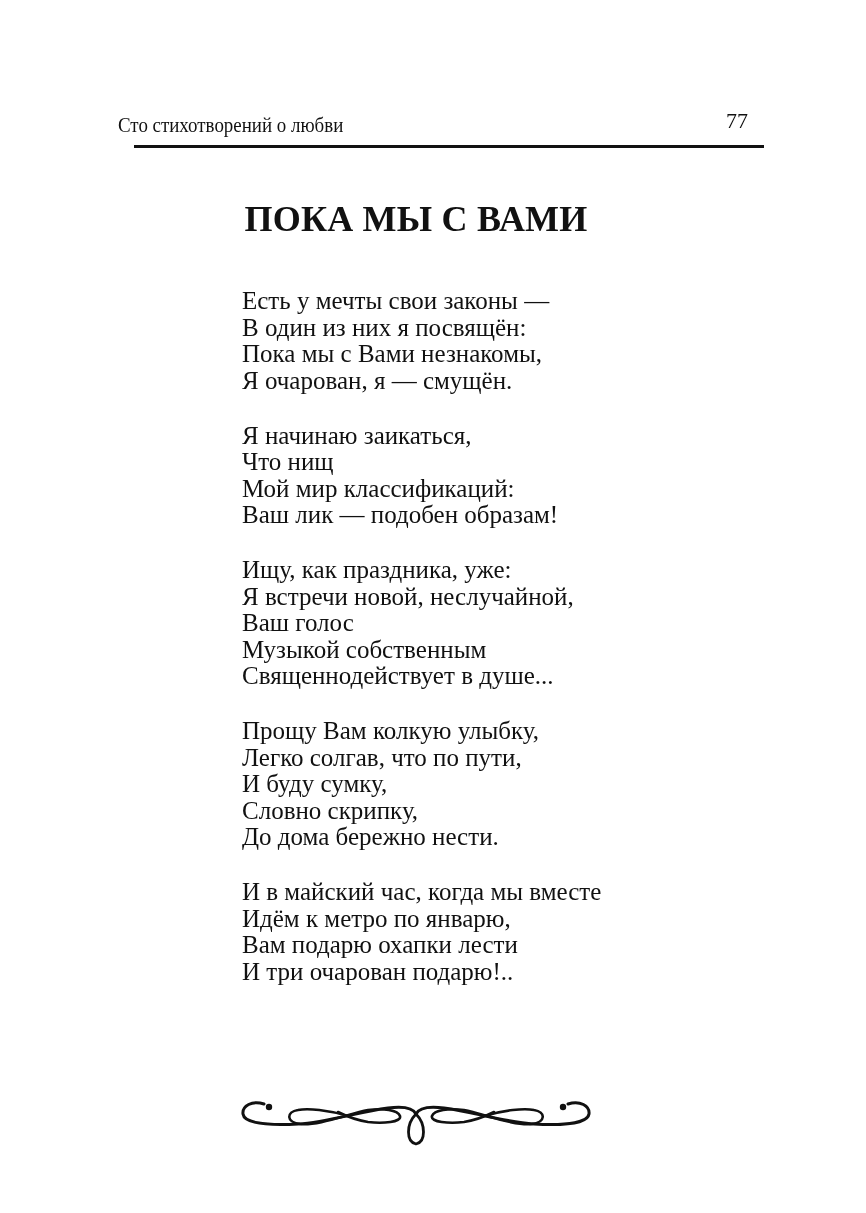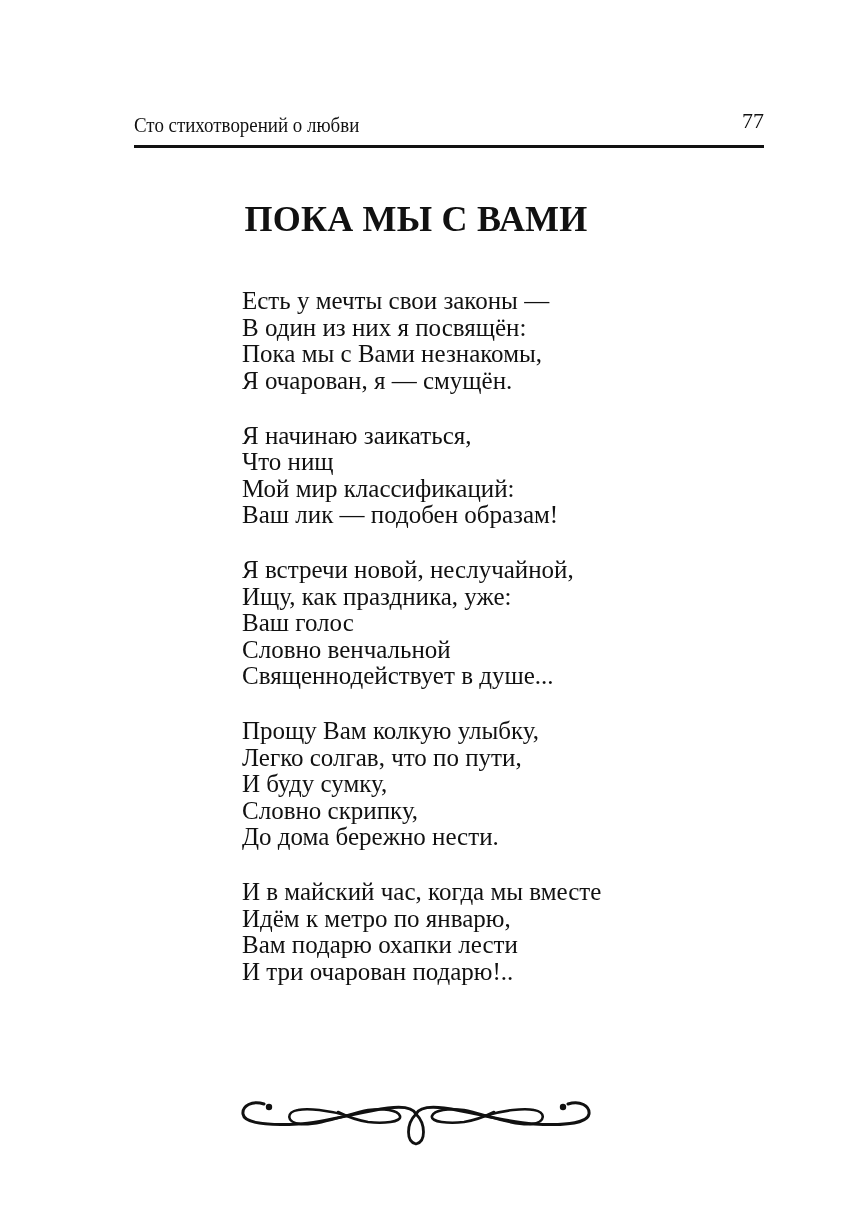--- a/index.html
+++ b/index.html
@@ -10,21 +10,21 @@
     body {
       width: 866px;
       height: 1213px;
       position: relative;
       overflow: hidden;
       font-family: "Liberation Serif", "DejaVu Serif", serif;
       color: #111111;
     }
     .running-head {
       position: absolute;
-      left: 134px;
+      left: 118px;
       top: 108px;
       width: 630px;
       height: 40px;
     }
     .running-title {
       position: absolute;
       left: 0;
       top: 4px;
       font-size: 22px;
       line-height: 26px;
@@ -102,24 +102,24 @@
     <span class="line">Пока мы с Вами незнакомы,</span>
     <span class="line">Я очарован, я — смущён.</span>
   </div>
   <div class="stanza">
     <span class="line">Я начинаю заикаться,</span>
     <span class="line">Что нищ</span>
     <span class="line">Мой мир классификаций:</span>
     <span class="line">Ваш лик — подобен образам!</span>
   </div>
   <div class="stanza">
+    <span class="line">Ищу, как праздника, уже:</span>
     <span class="line">Я встречи новой, неслучайной,</span>
-    <span class="line">Ищу, как праздника, уже:</span>
     <span class="line">Ваш голос</span>
-    <span class="line">Словно венчальной</span>
+    <span class="line">Музыкой собственным</span>
     <span class="line">Священнодействует в душе...</span>
   </div>
   <div class="stanza">
     <span class="line">Прощу Вам колкую улыбку,</span>
     <span class="line">Легко солгав, что по пути,</span>
     <span class="line">И буду сумку,</span>
     <span class="line">Словно скрипку,</span>
     <span class="line">До дома бережно нести.</span>
   </div>
   <div class="stanza">

